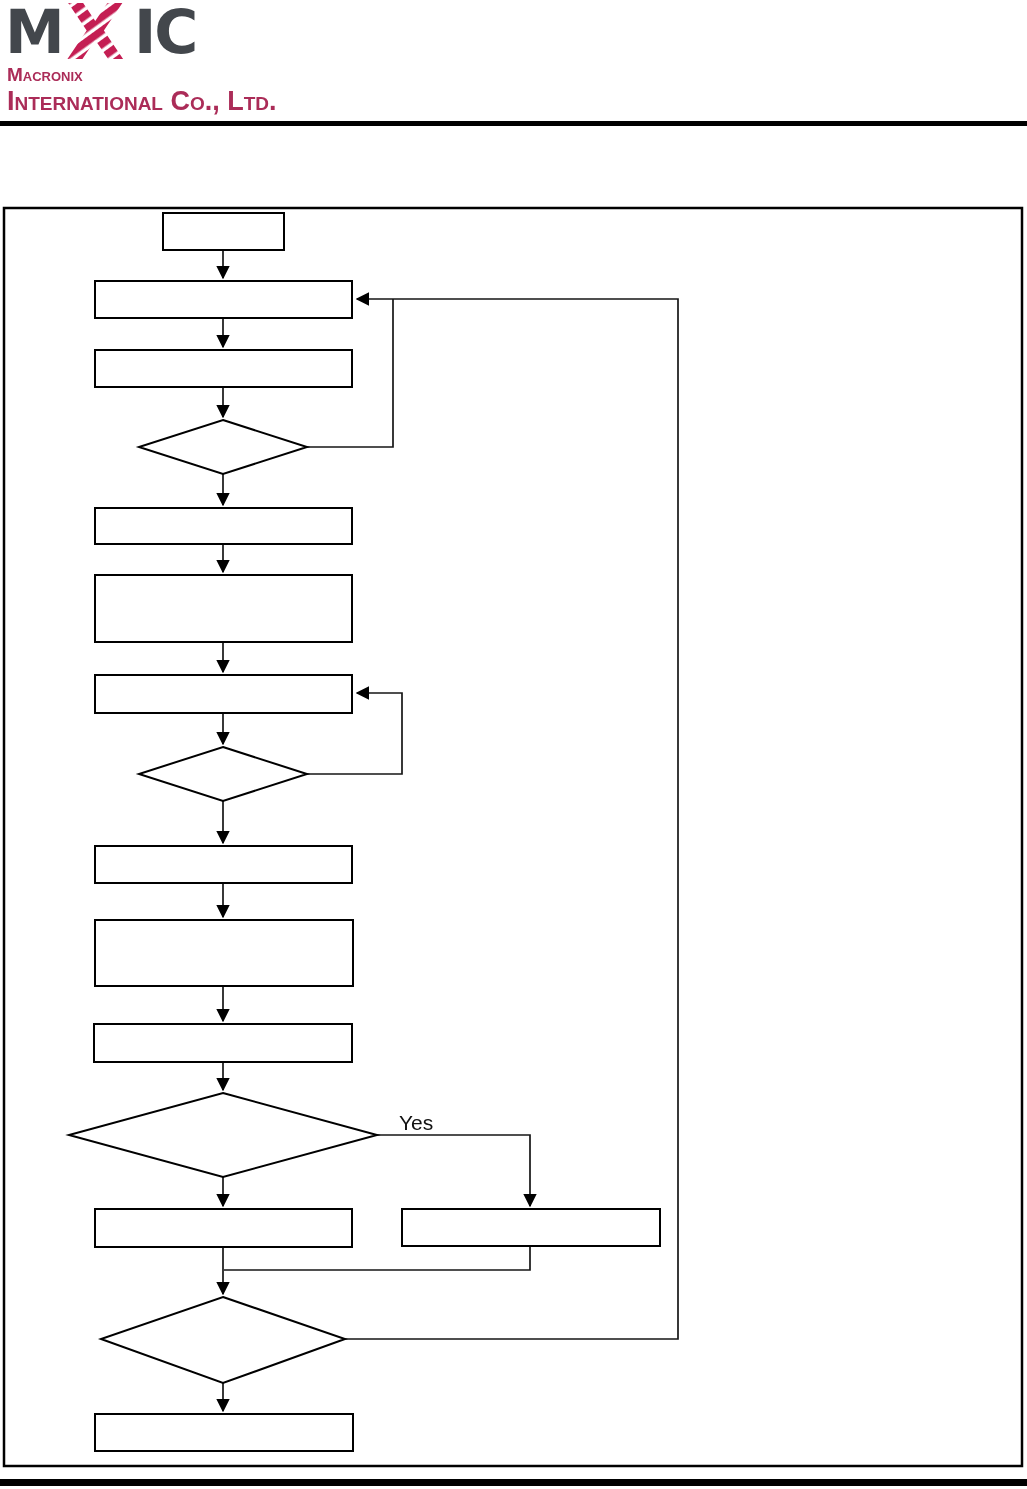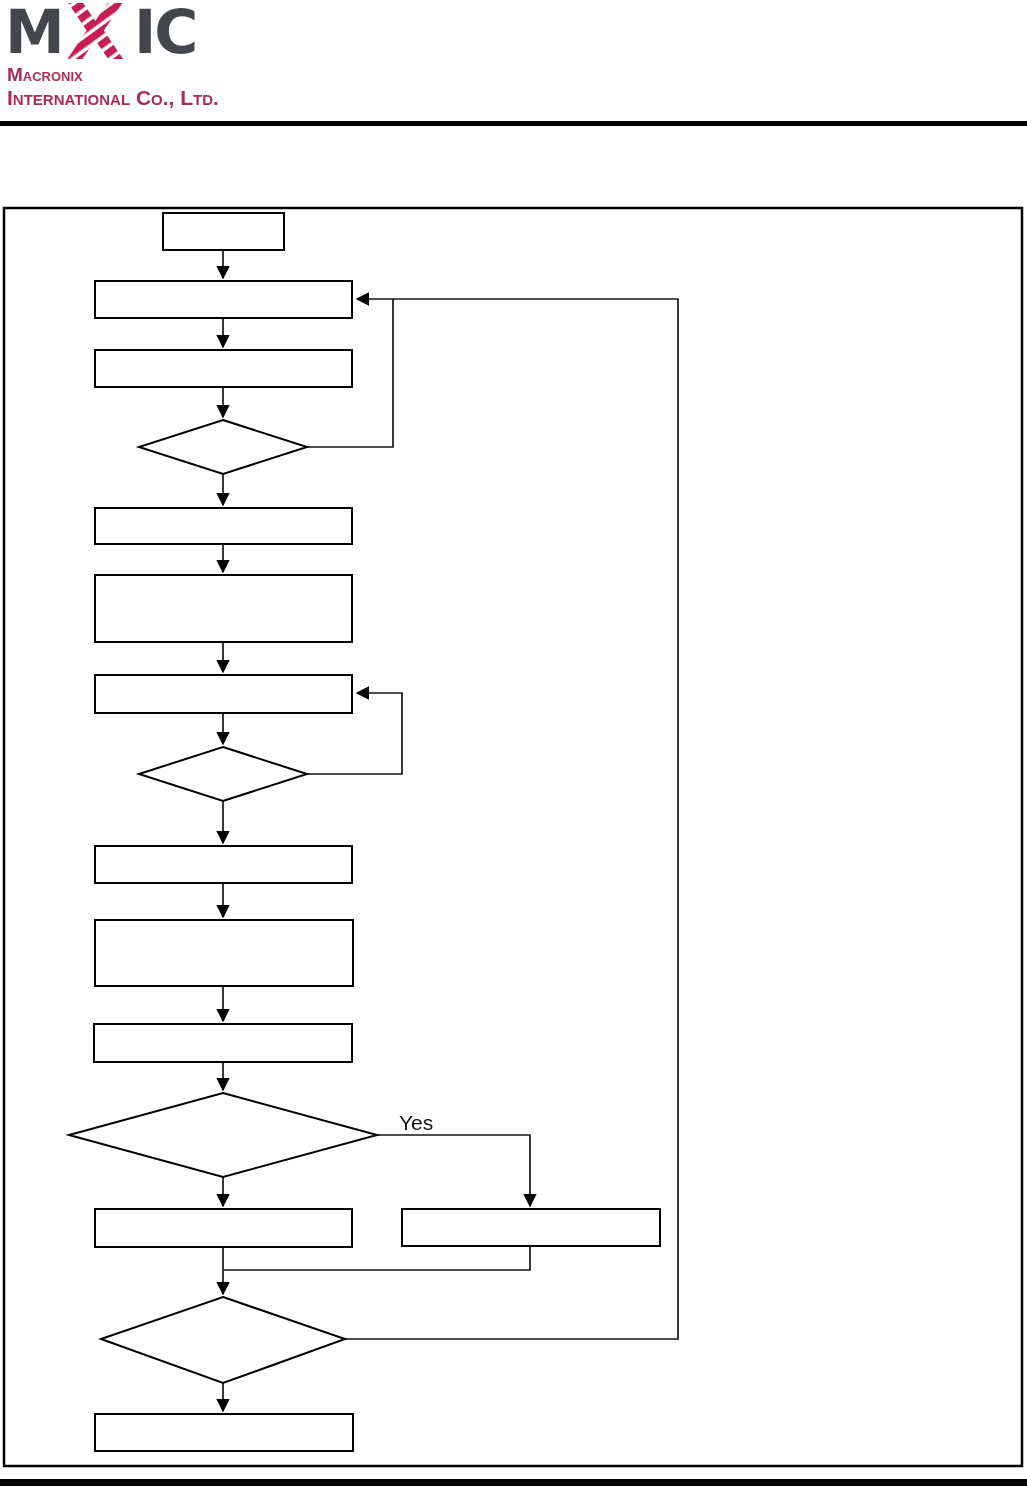--- a/index.html
+++ b/index.html
@@ -3,21 +3,21 @@
 <meta charset="utf-8">
 <style>
   html,body{margin:0;padding:0;background:#fff;}
   .page{position:relative;width:1027px;height:1489px;background:#fff;overflow:hidden;
         font-family:"Liberation Sans",sans-serif;}
   .logo-svg{position:absolute;left:4px;top:2px;}
   .company{position:absolute;left:7px;top:64px;
            font-family:Liberation Sans, sans-serif;font-variant:small-caps;font-weight:bold;
            color:#ab2c58;line-height:1.18;}
   .company .l1{font-size:19px;}
-  .company .l2{font-size:21px;}
+  .company .l2{font-size:27px;}
   .rule{position:absolute;left:0;width:1027px;background:#000;}
   .rule-top{top:121px;height:5px;}
   .rule-bottom{top:1479px;height:7px;}
   .flow-svg{position:absolute;left:0;top:0;}
   .shape{fill:#fff;stroke:#000;stroke-width:2;}
   .frame{fill:none;stroke:#000;stroke-width:2.5;}
   .conn{fill:none;stroke:#161616;stroke-width:1.7;}
   .yes-text{font-family:"Liberation Sans",sans-serif;font-size:21px;fill:#111;}
   .logo-letter{font-family:"DejaVu Sans",sans-serif;font-weight:bold;letter-spacing:-2px;}
 </style>

